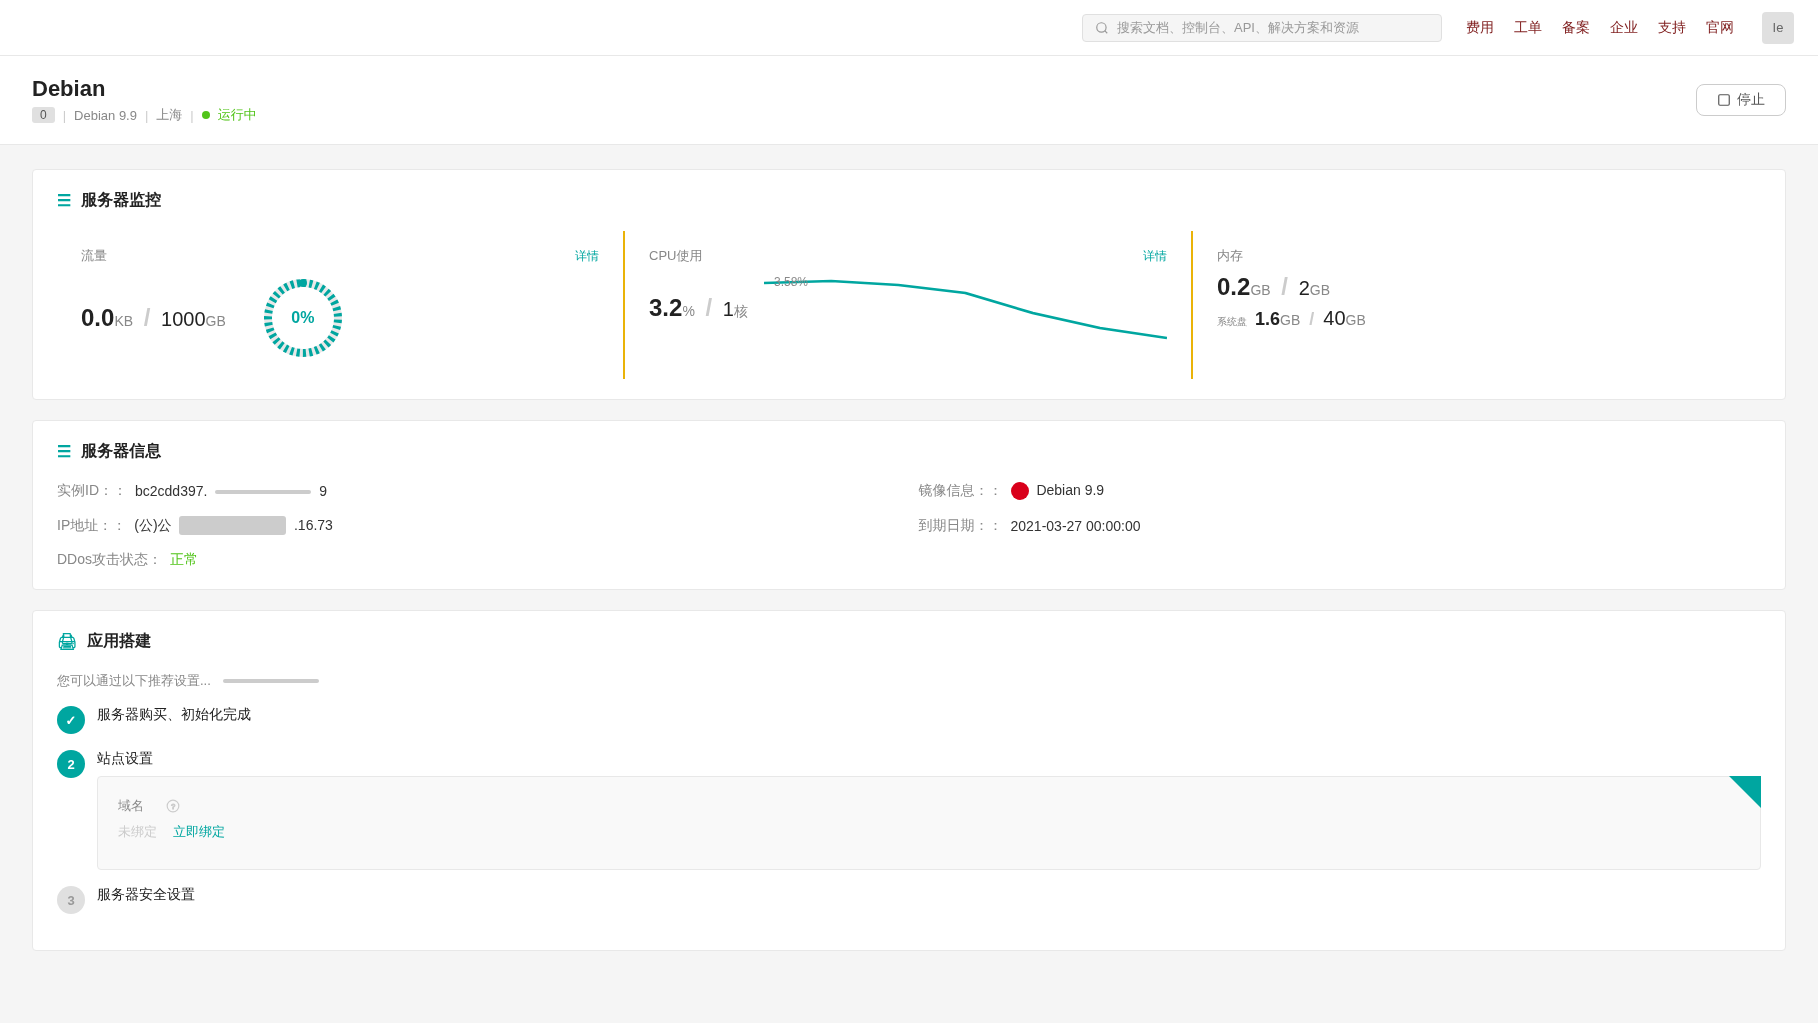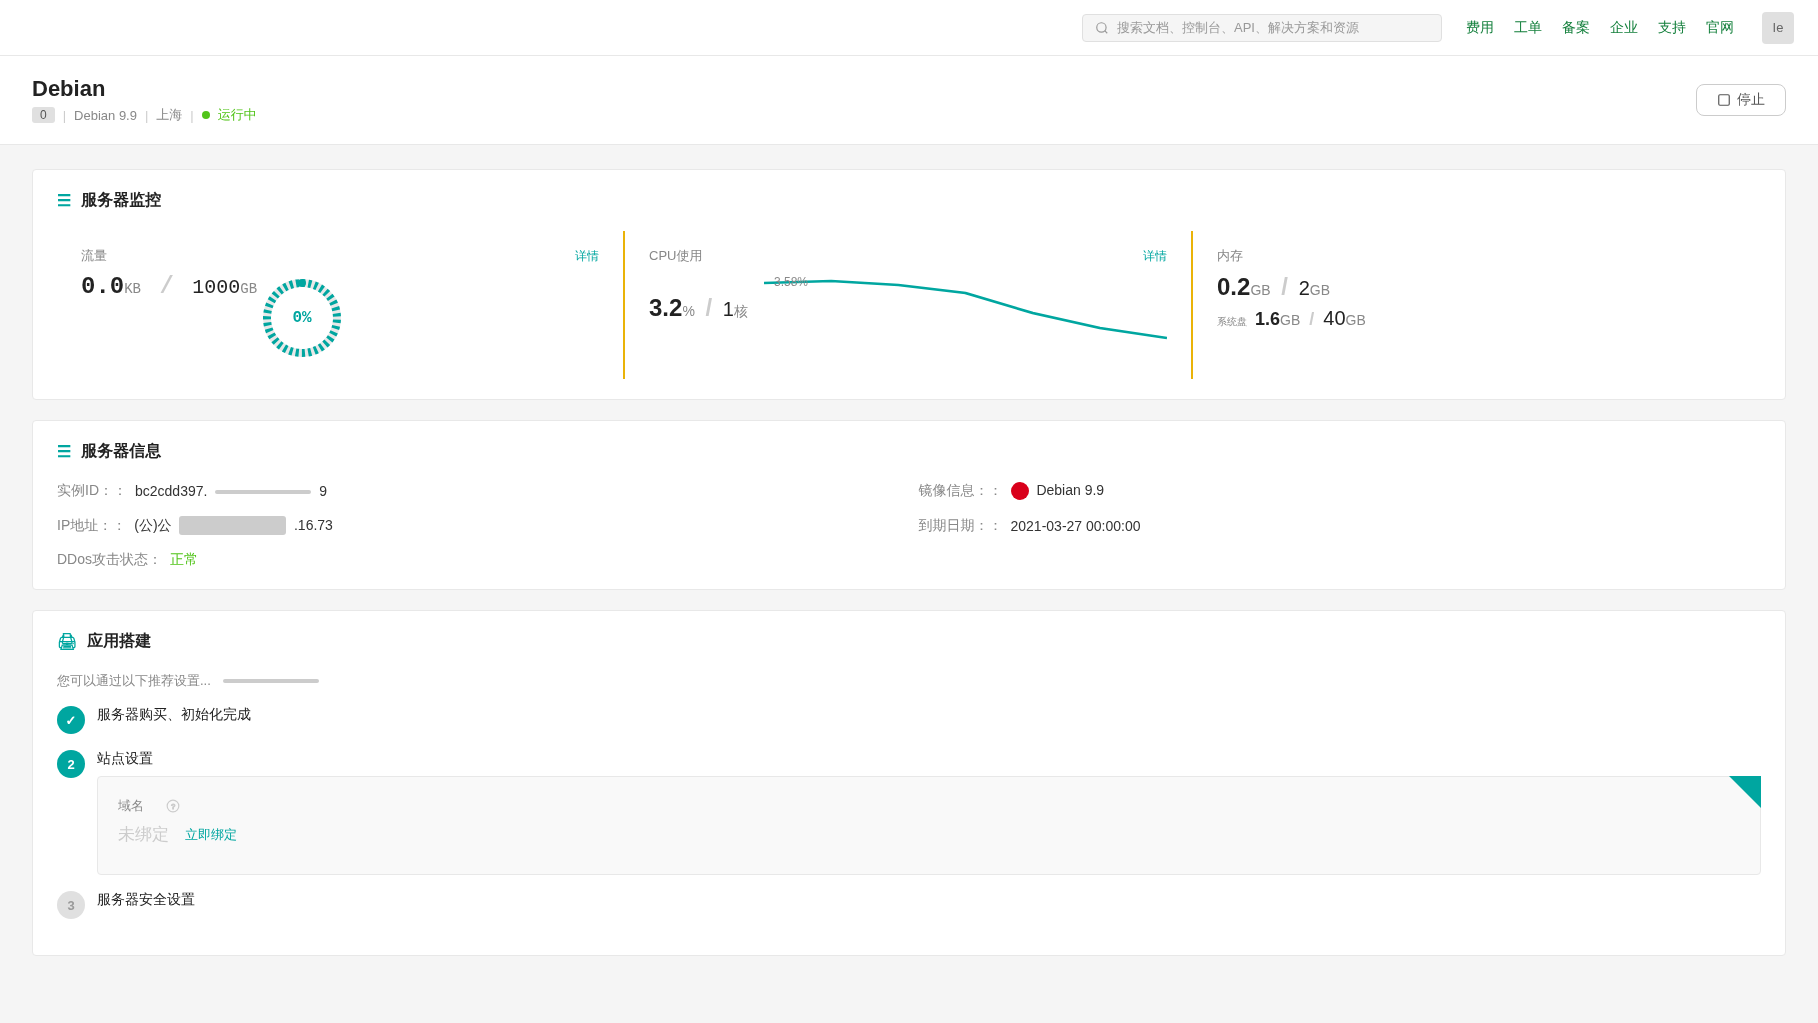--- a/index.html
+++ b/index.html
@@ -34,21 +34,21 @@
       font-size: 13px;
       gap: 8px;
     }
     .search-icon-svg { color: #999; }
     .nav-links {
       display: flex;
       align-items: center;
       gap: 20px;
     }
     .nav-link {
-      color: #15803d;
+      color: #7f1d1d;
       font-size: 14px;
       cursor: pointer;
       white-space: nowrap;
     }
     .nav-user {
       width: 32px;
       height: 32px;
       background: #e0e0e0;
       border-radius: 4px;
       display: flex;
@@ -175,22 +175,22 @@
     }
     .monitor-value .slash { color: #ccc; margin: 0 4px; }
     .monitor-value .total {
       font-size: 20px;
       font-weight: 500;
     }
 
     
     .traffic-card {
       display: flex;
-      align-items: flex-start;
-      font-family: Liberation Mono, monospace;
+      align-items: center;
+      gap: 32px;
     }
     .traffic-info {}
     .donut-wrap {
       position: relative;
       width: 90px;
       height: 90px;
     }
     .donut-label {
       position: absolute;
       top: 50%;
@@ -316,21 +316,21 @@
       padding: 20px;
       margin-top: 8px;
     }
     .site-field-row {
       display: flex;
       align-items: center;
       gap: 8px;
       margin-bottom: 8px;
     }
     .site-field-label { font-size: 13px; color: #888; width: 40px; }
-    .bind-status { font-size: 17px; color: #ccc; }
+    .bind-status { font-size: 13px; color: #ccc; }
     .bind-link { color: #00a6a0; cursor: pointer; font-size: 13px; margin-left: 8px; }
 
     
     .triangle-tag {
       position: absolute;
       top: 0;
       right: 0;
       width: 0;
       height: 0;
       border-style: solid;

